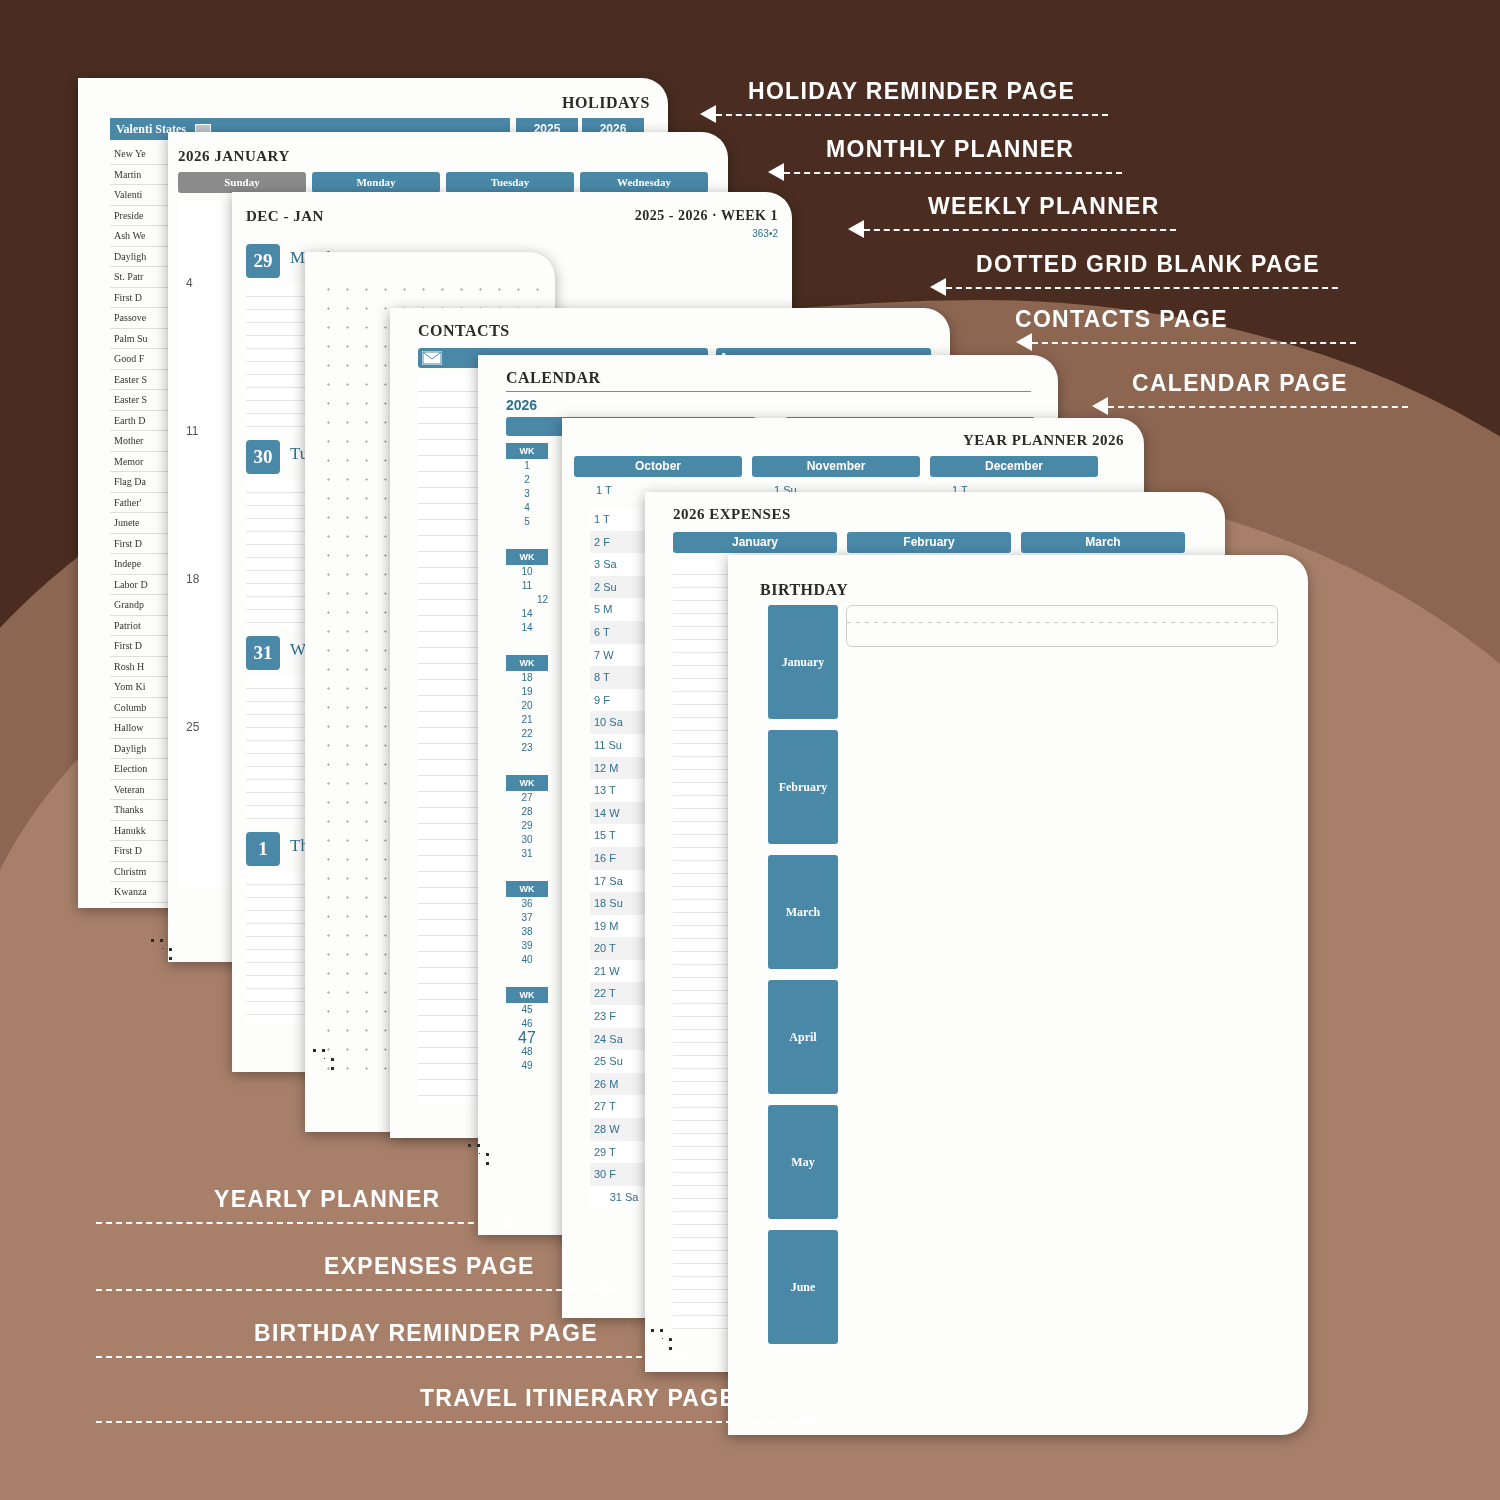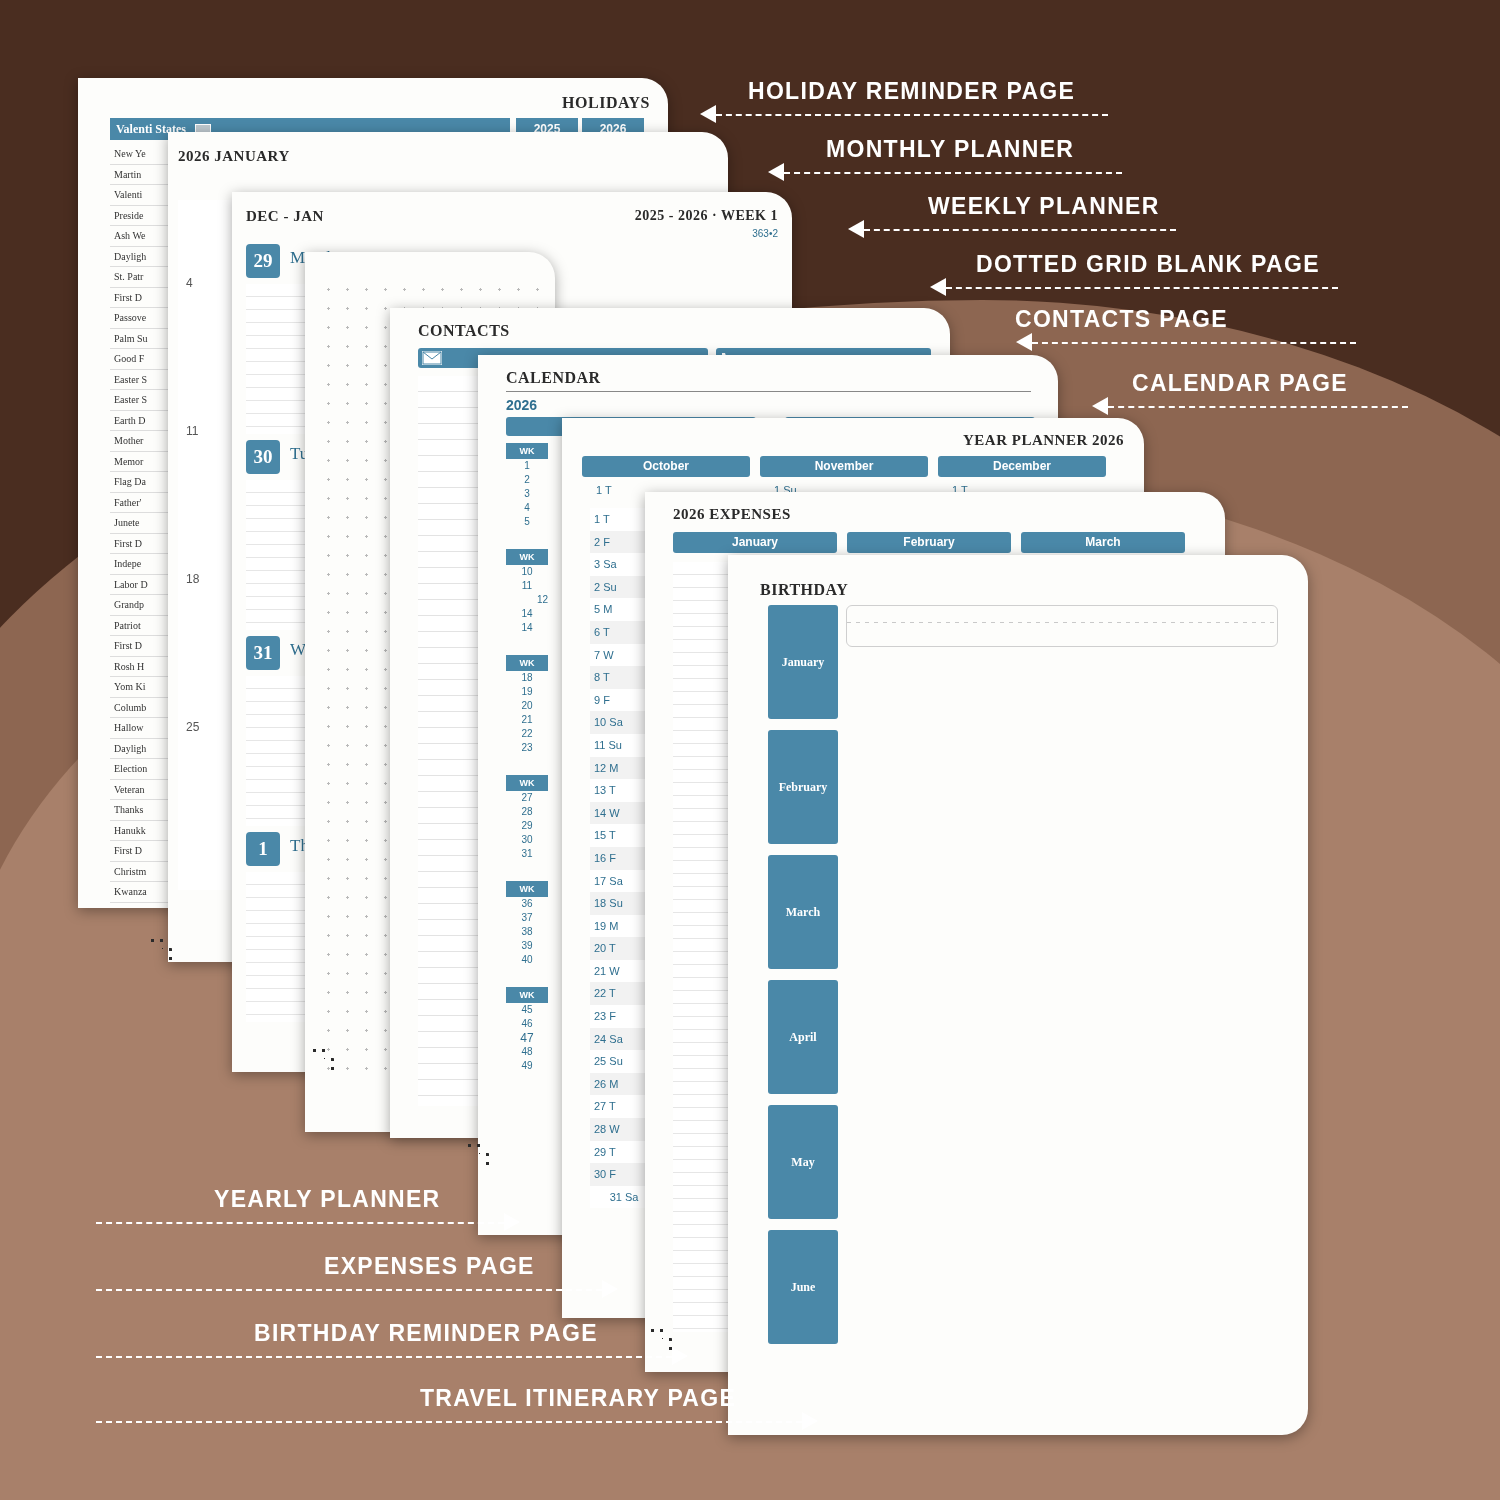--- a/index.html
+++ b/index.html
@@ -141,20 +141,26 @@
         <div style="height: 19.5px; border-bottom: 1px solid rgb(221, 221, 221); font-size: 10px; font-family: &quot;Liberation Serif&quot;, serif; color: rgb(51, 51, 51); padding-left: 4px; line-height: 19.5px;">Hanukk</div>
         <div style="height: 19.5px; border-bottom: 1px solid rgb(221, 221, 221); font-size: 10px; font-family: &quot;Liberation Serif&quot;, serif; color: rgb(51, 51, 51); padding-left: 4px; line-height: 19.5px;">First D</div>
         <div style="height: 19.5px; border-bottom: 1px solid rgb(221, 221, 221); font-size: 10px; font-family: &quot;Liberation Serif&quot;, serif; color: rgb(51, 51, 51); padding-left: 4px; line-height: 19.5px;">Christm</div>
         <div style="height: 19.5px; border-bottom: 1px solid rgb(221, 221, 221); font-size: 10px; font-family: &quot;Liberation Serif&quot;, serif; color: rgb(51, 51, 51); padding-left: 4px; line-height: 19.5px;">Kwanza</div>
         <div style="height: 19.5px; border-bottom: 1px solid rgb(221, 221, 221); font-size: 10px; font-family: &quot;Liberation Serif&quot;, serif; color: rgb(51, 51, 51); padding-left: 4px; line-height: 19.5px;">New Ye</div>
       </div>
   </div>
 
   <div class="page r-tr r-br" style="left:168px;top:132px;width:560px;height:830px;">
     <div class="ptitle" style="position:absolute;left:10px;top:16px;font-size:15px;">2026 JANUARY</div>
+    <div id="monthly-weekdays" style="position:absolute;left:10px;top:40px;width:540px;height:22px;">
+        <div style="position: absolute; left: 0px; top: 0px; width: 128px; height: 21px; background: rgb(139, 139, 139); color: rgb(255, 255, 255); font-weight: bold; font-size: 11px; text-align: center; line-height: 21px; border-radius: 3px; font-family: &quot;Liberation Serif&quot;, serif;">Sunday</div>
+        <div style="position: absolute; left: 134px; top: 0px; width: 128px; height: 21px; background: rgb(74, 136, 168); color: rgb(255, 255, 255); font-weight: bold; font-size: 11px; text-align: center; line-height: 21px; border-radius: 3px; font-family: &quot;Liberation Serif&quot;, serif;">Monday</div>
+        <div style="position: absolute; left: 268px; top: 0px; width: 128px; height: 21px; background: rgb(74, 136, 168); color: rgb(255, 255, 255); font-weight: bold; font-size: 11px; text-align: center; line-height: 21px; border-radius: 3px; font-family: &quot;Liberation Serif&quot;, serif;">Tuesday</div>
+        <div style="position: absolute; left: 402px; top: 0px; width: 128px; height: 21px; background: rgb(74, 136, 168); color: rgb(255, 255, 255); font-weight: bold; font-size: 11px; text-align: center; line-height: 21px; border-radius: 3px; font-family: &quot;Liberation Serif&quot;, serif;">Wednesday</div>
+      </div>
 
     <div style="position:absolute;left:10px;top:68px;width:540px;height:690px;
                 background:
                  repeating-linear-gradient(to right,#ffffff 0px,#ffffff 133px,#dcdcdc 133px,#dcdcdc 134px),
                  repeating-linear-gradient(to bottom,#fbfbfb 0px,#fbfbfb 147px,#d6d6d6 147px,#d6d6d6 148px);">
     </div>
     <div id="monthly-weeknums" style="position:absolute;left:12px;top:68px;width:30px;height:690px;">
         <div style="position: absolute; left: 6px; top: 76px; font-size: 12px; color: rgb(85, 85, 85);">4</div>
         <div style="position: absolute; left: 6px; top: 224px; font-size: 12px; color: rgb(85, 85, 85);">11</div>
         <div style="position: absolute; left: 6px; top: 372px; font-size: 12px; color: rgb(85, 85, 85);">18</div>
@@ -249,29 +255,29 @@
         <div style="font-size: 10px; color: rgb(47, 111, 143); text-align: center; height: 14px; line-height: 14px;">31</div>
         <div style="background: rgb(74, 136, 168); color: rgb(255, 255, 255); font-size: 9px; font-weight: bold; text-align: center; height: 16px; line-height: 16px; margin-top: 20px;">WK</div>
         <div style="font-size: 10px; color: rgb(47, 111, 143); text-align: center; height: 14px; line-height: 14px;">36</div>
         <div style="font-size: 10px; color: rgb(47, 111, 143); text-align: center; height: 14px; line-height: 14px;">37</div>
         <div style="font-size: 10px; color: rgb(47, 111, 143); text-align: center; height: 14px; line-height: 14px;">38</div>
         <div style="font-size: 10px; color: rgb(47, 111, 143); text-align: center; height: 14px; line-height: 14px;">39</div>
         <div style="font-size: 10px; color: rgb(47, 111, 143); text-align: center; height: 14px; line-height: 14px;">40</div>
         <div style="background: rgb(74, 136, 168); color: rgb(255, 255, 255); font-size: 9px; font-weight: bold; text-align: center; height: 16px; line-height: 16px; margin-top: 20px;">WK</div>
         <div style="font-size: 10px; color: rgb(47, 111, 143); text-align: center; height: 14px; line-height: 14px;">45</div>
         <div style="font-size: 10px; color: rgb(47, 111, 143); text-align: center; height: 14px; line-height: 14px;">46</div>
-        <div style="font-size: 12px; color: rgb(47, 111, 143); text-align: center; height: 14px; line-height: 14px;">47</div>
+        <div style="font-size: 16px; color: rgb(47, 111, 143); text-align: center; height: 14px; line-height: 14px;">47</div>
         <div style="font-size: 10px; color: rgb(47, 111, 143); text-align: center; height: 14px; line-height: 14px;">48</div>
         <div style="font-size: 10px; color: rgb(47, 111, 143); text-align: center; height: 14px; line-height: 14px;">49</div>
       </div>
   </div>
 
   <div class="page r-tr r-br" style="left:562px;top:418px;width:582px;height:900px;">
     <div class="ptitle" style="position:absolute;right:20px;top:14px;font-size:15px;">YEAR PLANNER 2026</div>
-    <div id="year-month-headers" style="position:absolute;left:20px;top:38px;width:530px;height:22px;">
+    <div id="year-month-headers" style="position:absolute;left:12px;top:38px;width:530px;height:22px;">
         <div class="hdr-bar" style="position: absolute; left: 0px; top: 0px; width: 168px; height: 21px; font-size: 12px; line-height: 21px;">October</div>
         <div class="hdr-bar" style="position: absolute; left: 178px; top: 0px; width: 168px; height: 21px; font-size: 12px; line-height: 21px;">November</div>
         <div class="hdr-bar" style="position: absolute; left: 356px; top: 0px; width: 168px; height: 21px; font-size: 12px; line-height: 21px;">December</div>
       </div>
     <div id="year-first-rows" style="position:absolute;left:28px;top:66px;width:530px;height:20px;">
         <div style="position: absolute; left: 6px; top: 0px; font-size: 11px; color: rgb(47, 111, 143);">1  T</div>
         <div style="position: absolute; left: 184px; top: 0px; font-size: 11px; color: rgb(47, 111, 143);">1  Su</div>
         <div style="position: absolute; left: 362px; top: 0px; font-size: 11px; color: rgb(47, 111, 143);">1  T</div>
       </div>
     <div id="year-day-col" style="position:absolute;left:28px;top:90px;width:64px;">

